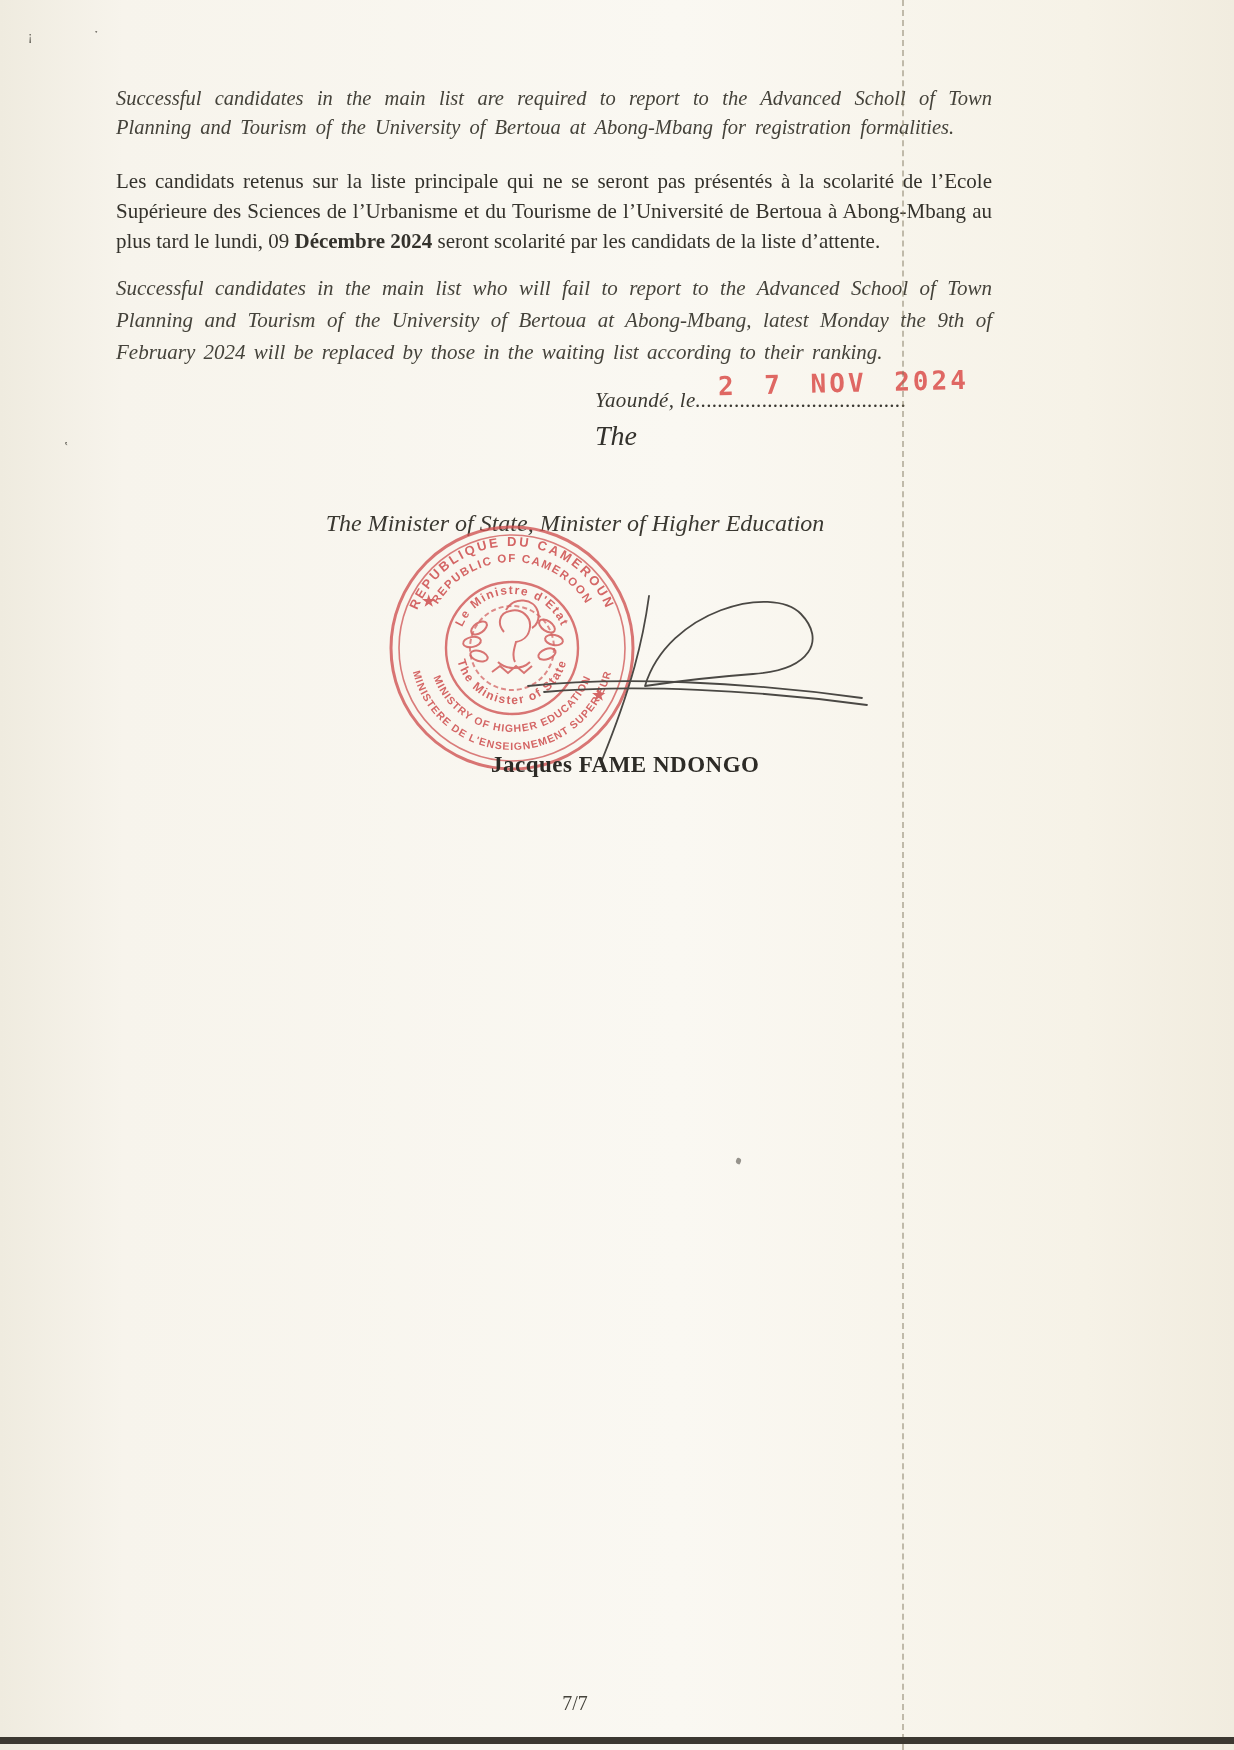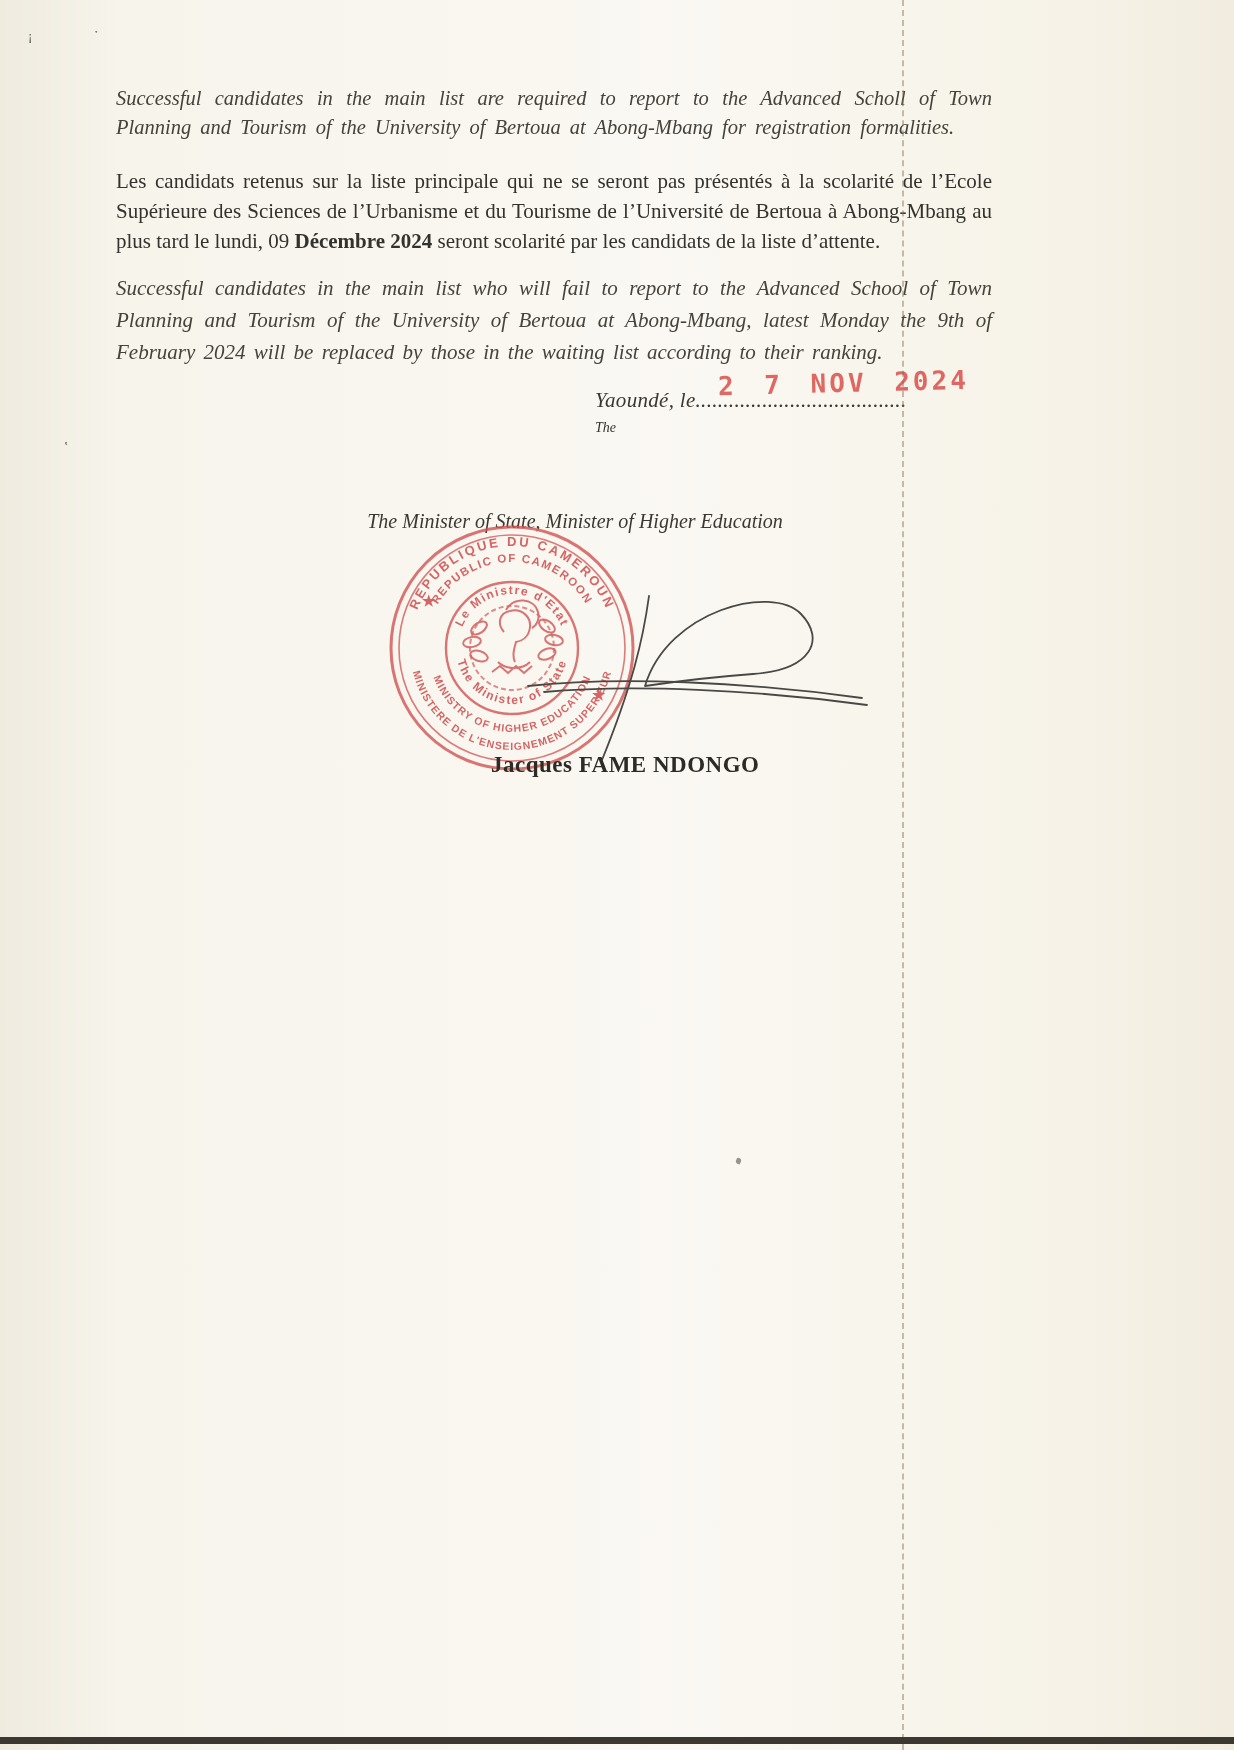--- a/index.html
+++ b/index.html
@@ -22,25 +22,25 @@
   .bold { font-weight:bold; }
   #para-en-1 { top:84px; font-size:20.5px; line-height:29px; word-spacing:4px; color:#44423a; }
   #para-fr   { top:166px; line-height:30px; color:#34322c; }
   #para-en-2 { top:272px; line-height:32px; word-spacing:3px; color:#45433b; }
   #date-line { top:388px; left:595px; font-size:21px; font-style:italic; color:#3a3831; letter-spacing:.3px; }
   #date-stamp {
     top:368px; left:718px; font-family:"DejaVu Sans Mono", monospace;
     font-weight:bold; font-size:26px; color:#dd5c58; letter-spacing:3px;
     word-spacing:9px; transform:rotate(-1.5deg); opacity:.92;
   }
-  #the-line { top:420px; left:595px; font-size:14px; font-style:italic; }
+  #the-line { top:420px; left:595px; font-size:28px; font-style:italic; }
   #title-fr { top:483px; left:130px; width:890px; text-align:center;
     font-weight:bold; font-size:22px; color:#2e2c27; letter-spacing:.2px; }
   #title-en { top:510px; left:130px; width:890px; text-align:center;
-    font-style:italic; font-size:20px; color:#3a3831; }
+    font-style:italic; font-size:24px; color:#3a3831; }
   #signatory { top:752px; left:491px; font-weight:bold; font-size:23px; color:#2d2b26; letter-spacing:.5px; }
   #page-number { top:1692px; left:130px; width:890px; text-align:center; font-size:20px; color:#45433b; }
   #stamp-wrap { top:520px; left:386px; width:252px; height:258px; opacity:.88; }
   #stamp-wrap svg text { font-family:"Liberation Sans", sans-serif; font-weight:bold; fill:#cf5252; }
   #signature-wrap { top:578px; left:520px; width:360px; height:215px; }
   #fold-line { top:0; left:902px; height:1750px; width:0; border-left:2px dashed rgba(125,115,92,.45); }
   #bottom-bar { top:1737px; left:0; width:1234px; height:7px; background:#3c3831; }
   .speck { color:#55524a; font-size:13px; }
   #speck-4 { width:5px; height:6px; background:rgba(70,66,58,.55); border-radius:2px 3px 1px 3px; transform:rotate(24deg); }
 </style>
@@ -114,16 +114,17 @@
         <path d="M 125,108 C 148,32 252,6 281,36 C 306,62 291,92 233,96 C 193,99 152,104 125,108"></path>
         <path d="M 8,108 C 100,98 225,104 342,120"></path>
         <path d="M 24,114 C 112,106 238,112 347,127"></path>
         <path d="M 129,18 C 123,62 112,108 82,182"></path>
       </g>
     </svg>
   </div>
 
   <div class="abs" id="signatory">Jacques FAME NDONGO</div>
 
+  <div class="abs" id="page-number">7/7</div>
 
   <div class="abs" id="fold-line"></div>
   <div class="abs" id="bottom-bar"></div>
 </div>
 
 </body></html>

